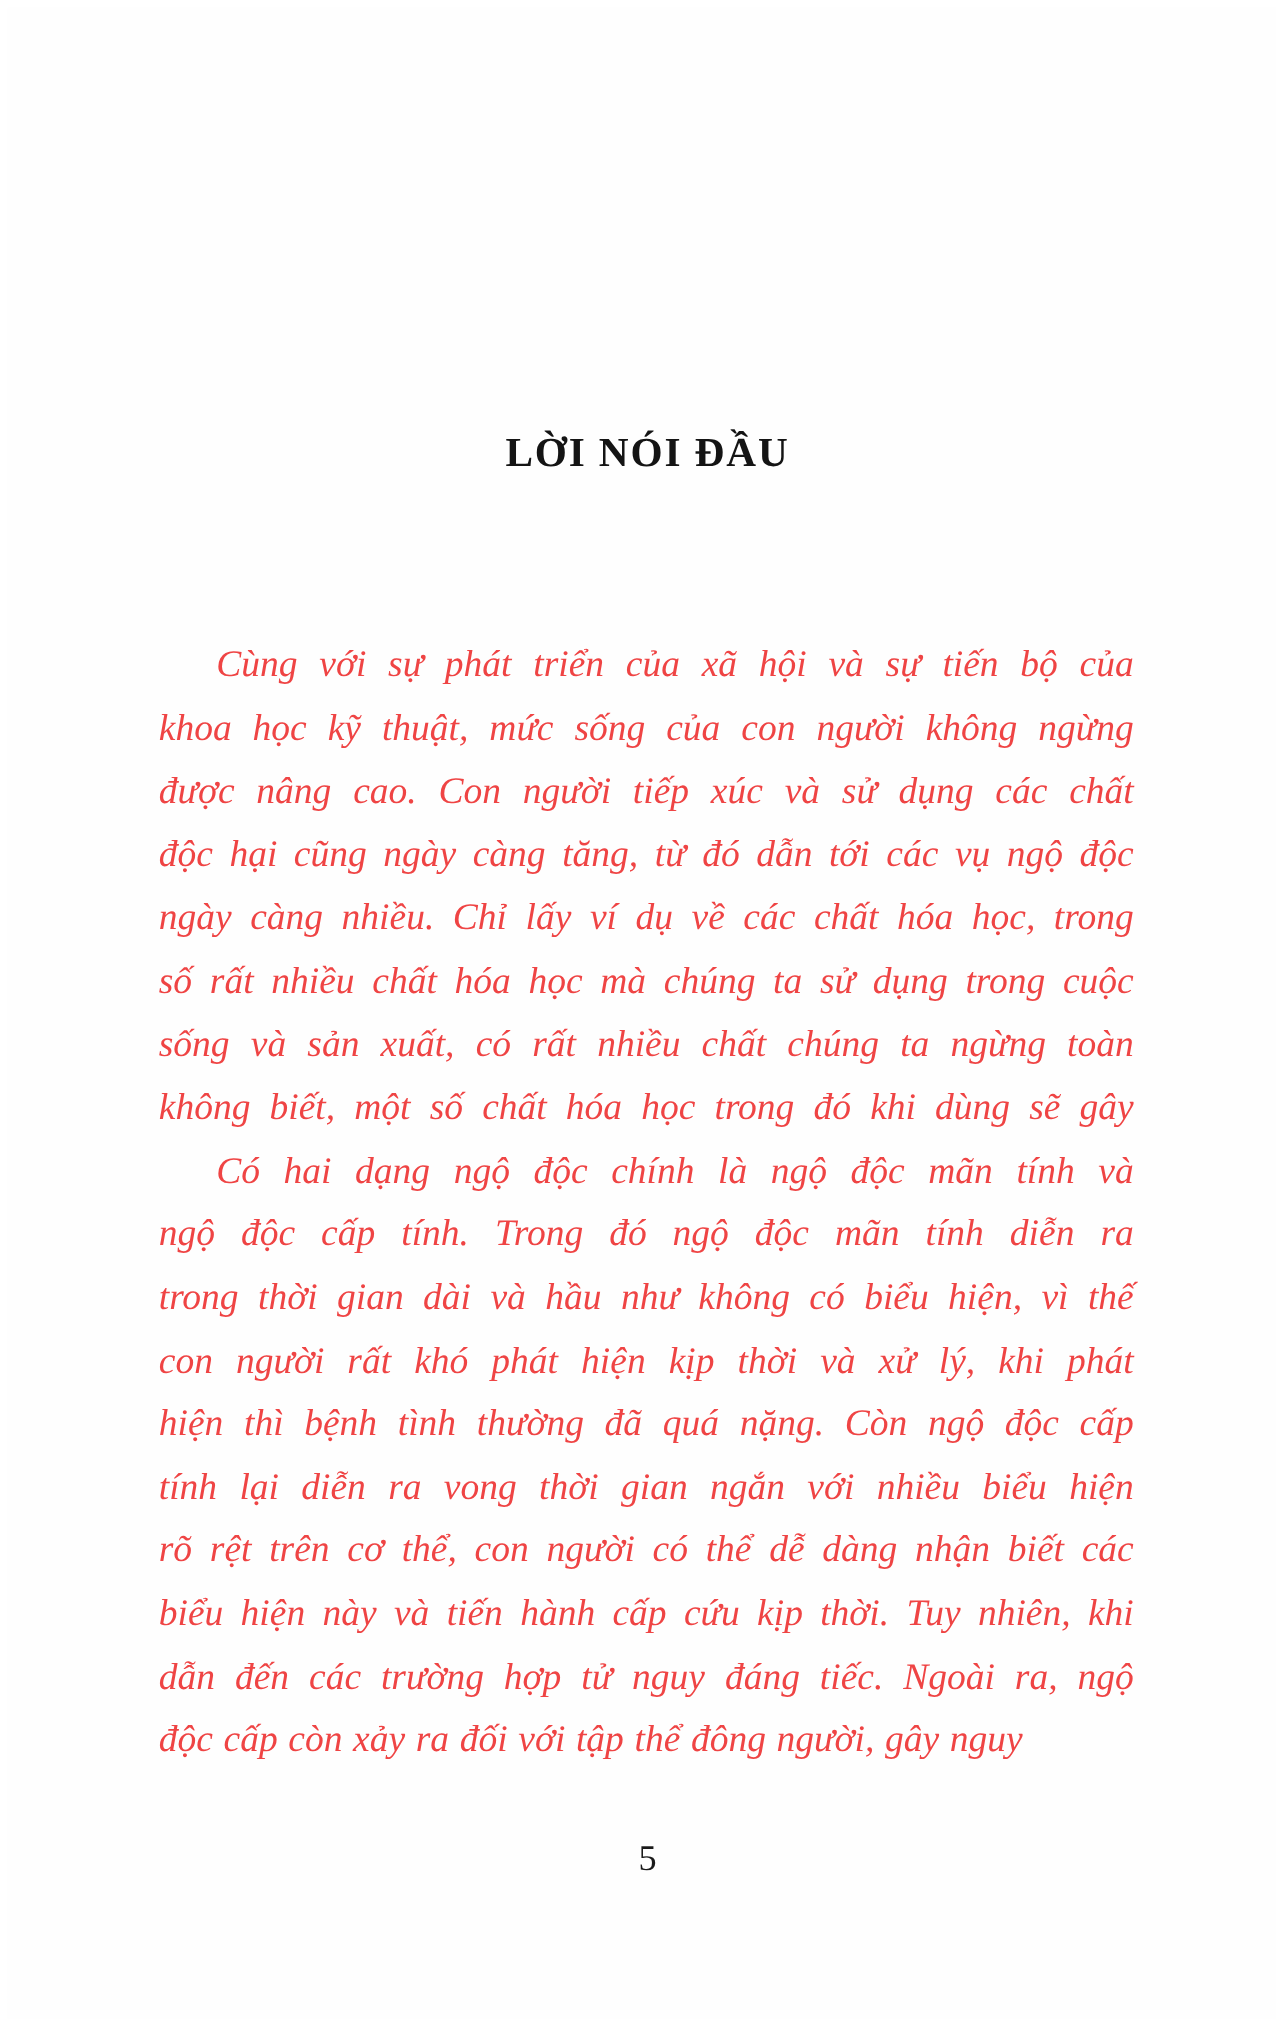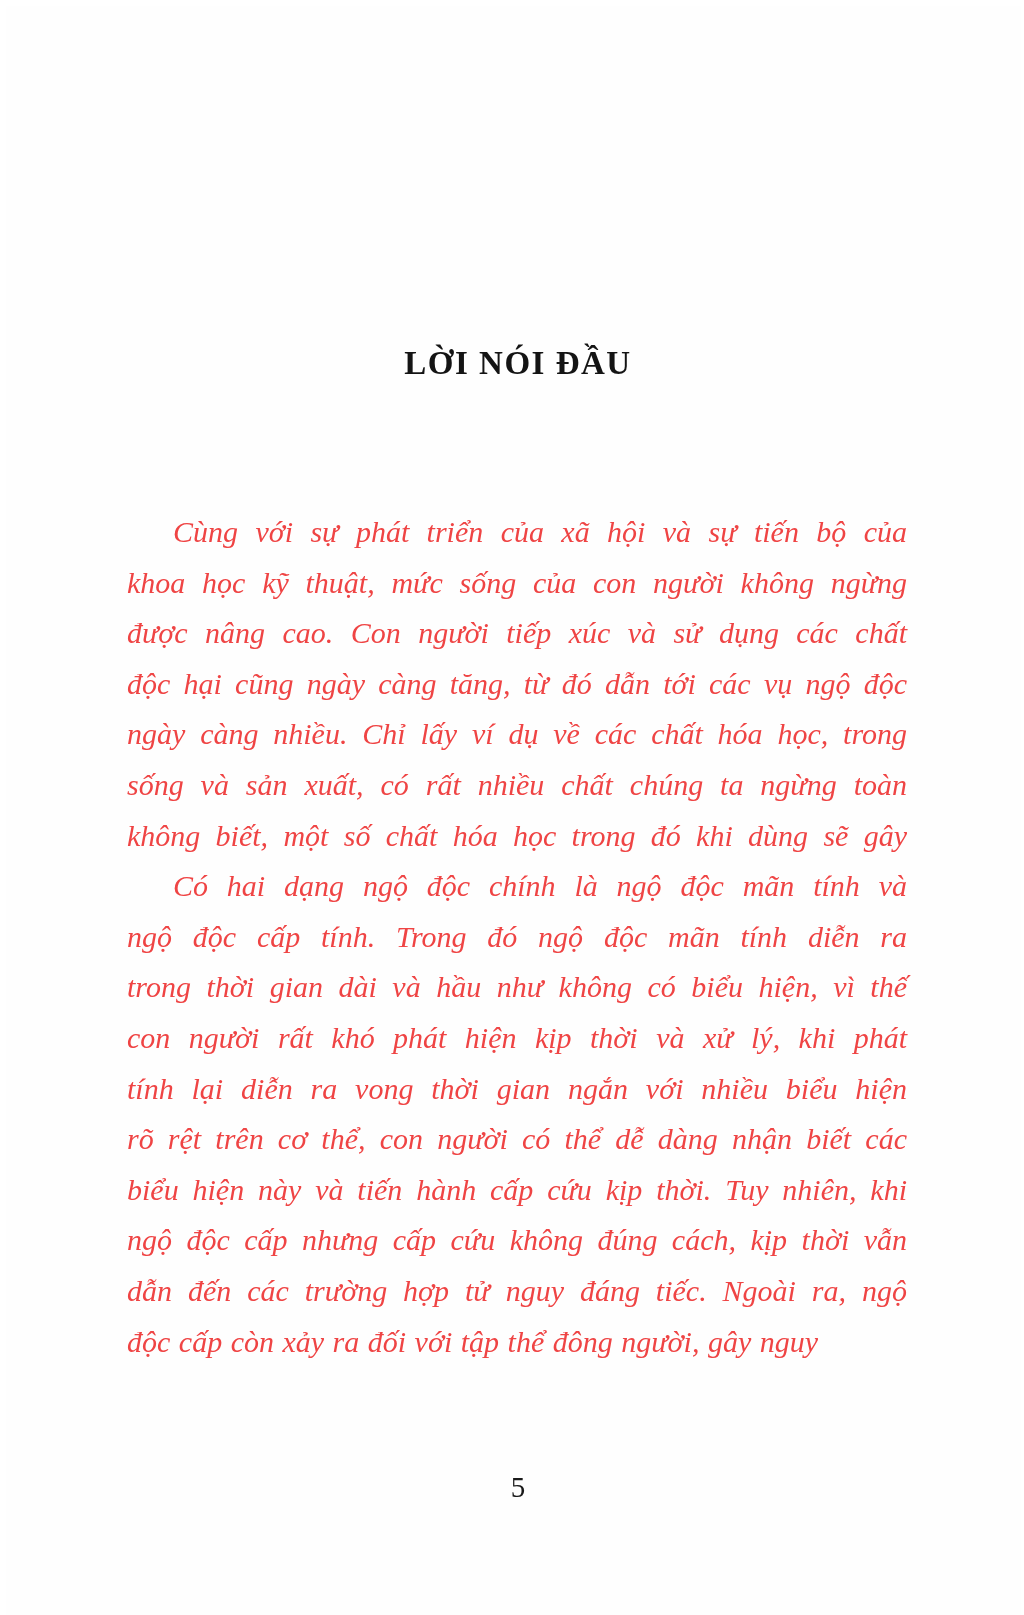--- a/index.html
+++ b/index.html
@@ -65,28 +65,29 @@
 
 <div class="page">
   <div class="page-title">LỜI NÓI ĐẦU</div>
 
   <div class="body-text">
       <div class="line first">Cùng với sự phát triển của xã hội và sự tiến bộ của</div>
       <div class="line">khoa học kỹ thuật, mức sống của con người không ngừng</div>
       <div class="line">được nâng cao. Con người tiếp xúc và sử dụng các chất</div>
       <div class="line">độc hại cũng ngày càng tăng, từ đó dẫn tới các vụ ngộ độc</div>
       <div class="line">ngày càng nhiều. Chỉ lấy ví dụ về các chất hóa học, trong</div>
+      <div class="line">số rất nhiều chất hóa học mà chúng ta sử dụng trong cuộc</div>
       <div class="line">sống và sản xuất, có rất nhiều chất chúng ta ngừng toàn</div>
       <div class="line">không biết, một số chất hóa học trong đó khi dùng sẽ gây</div>
       <div class="line first">Có hai dạng ngộ độc chính là ngộ độc mãn tính và</div>
       <div class="line">ngộ độc cấp tính. Trong đó ngộ độc mãn tính diễn ra</div>
       <div class="line">trong thời gian dài và hầu như không có biểu hiện, vì thế</div>
       <div class="line">con người rất khó phát hiện kịp thời và xử lý, khi phát</div>
+      <div class="line">hiện thì bệnh tình thường đã quá nặng. Còn ngộ độc cấp</div>
       <div class="line">tính lại diễn ra vong thời gian ngắn với nhiều biểu hiện</div>
       <div class="line">rõ rệt trên cơ thể, con người có thể dễ dàng nhận biết các</div>
       <div class="line">biểu hiện này và tiến hành cấp cứu kịp thời. Tuy nhiên, khi</div>
-      <div class="line">ngộ độc cấp nhưng cấp cứu không đúng cách, kịp thời vẫn</div>
       <div class="line">dẫn đến các trường hợp tử nguy đáng tiếc. Ngoài ra, ngộ</div>
       <div class="line last">độc cấp còn xảy ra đối với tập thể đông người, gây nguy</div>
     </div>
 
   <div class="page-number">5</div>
 </div>
 
 </body></html>

